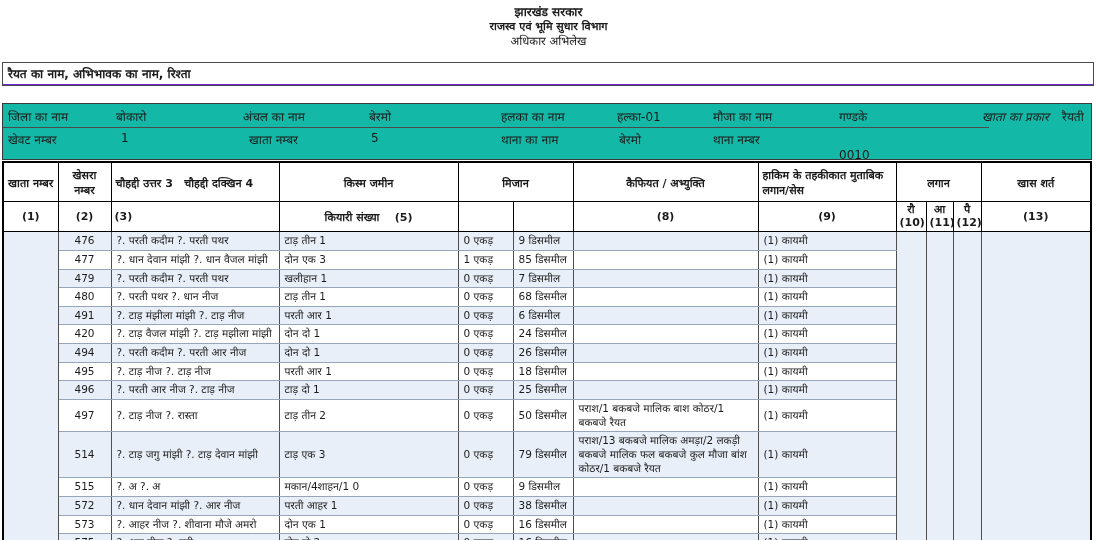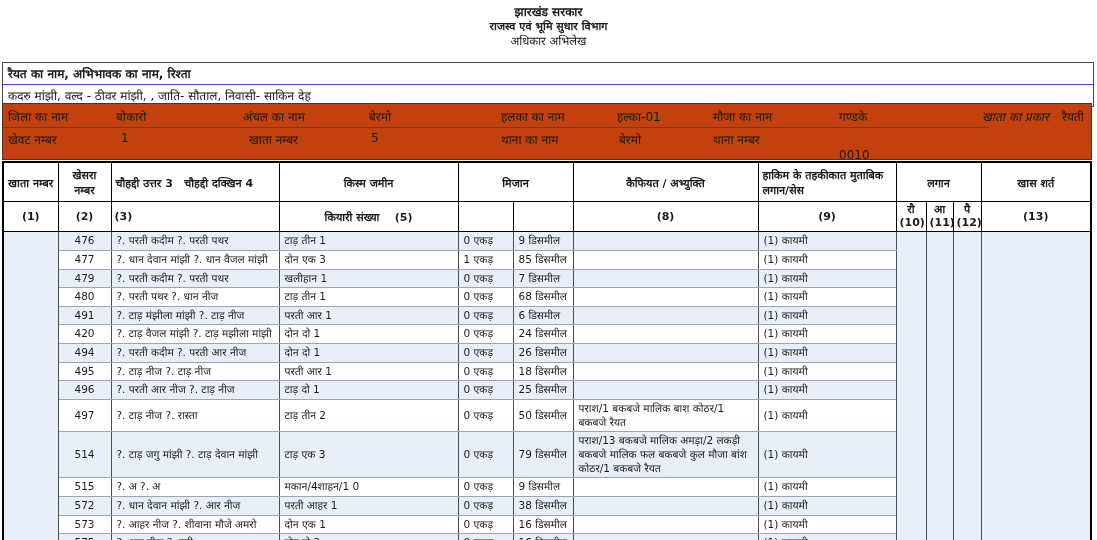--- a/index.html
+++ b/index.html
@@ -8,21 +8,21 @@
 
   .titles { position: absolute; top: 5px; left: 0; width: 100%; text-align: center; }
   .t1 { font-size: 12px; font-weight: bold; line-height: 1.25; }
   .t2 { font-size: 11px; font-weight: bold; line-height: 1.25; }
   .t3 { font-size: 11.5px; line-height: 1.3; }
 
   .owner-box { position: absolute; top: 62px; left: 2px; width: 1092px; border: 1px solid #4a4a4a; background: #fff; }
   .owner-label { font-weight: bold; font-size: 12px; padding: 2px 5px; border-bottom: 1px solid #6d28d9; }
   .owner-value { font-size: 12px; padding: 2px 5px; }
 
-  .info-box { position: absolute; top: 103px; left: 2px; width: 1090px; height: 57px; border: 1px solid #3a3a3a; background: #c2410c; font-size: 12px; }
+  .info-box { position: absolute; top: 103px; left: 2px; width: 1090px; height: 57px; border: 1px solid #3a3a3a; background: #14b8a6; font-size: 12px; }
   .info-box .cell { position: absolute; white-space: nowrap; }
   .info-divider { position: absolute; left: 0; top: 23px; width: 986px; height: 1px; background: #4a4a4a; }
 
   table.records { position: absolute; top: 161px; left: 2px; width: 1088px; border-collapse: collapse; border: 2px solid #000; table-layout: fixed; }
   table.records thead th { border: 1px solid #000; font-size: 11px; font-weight: bold; padding: 4px 4px; vertical-align: middle; background: #fff; }
   table.records thead tr.h1 th { height: 37px; }
   table.records thead tr.h2 th { height: 27px; padding: 2px 3px; }
   th.al { text-align: left; }
   th.ac { text-align: center; }
   th.pre { white-space: pre-line; line-height: 1.15; }
@@ -37,21 +37,20 @@
 <body>
 
 <div class="titles">
   <div class="t1">झारखंड सरकार</div>
   <div class="t2">राजस्व एवं भूमि सुधार विभाग</div>
   <div class="t3">अधिकार अभिलेख</div>
 </div>
 
 <div class="owner-box">
   <div class="owner-label">रैयत का नाम, अभिभावक का नाम, रिश्ता</div>
-  <div class="owner-value">कदरु मांझी, वल्द - ठीवर मांझी, , जाति- सौताल, निवासी- साकिन देह</div>
 </div>
 
 <div class="info-box">
   <div class="cell" style="left:5px; top:4px;">जिला का नाम</div>
   <div class="cell" style="left:113px; top:4px;">बोकारो</div>
   <div class="cell" style="left:240px; top:4px;">अंचल का नाम</div>
   <div class="cell" style="left:366px; top:4px;">बेरमो</div>
   <div class="cell" style="left:498px; top:4px;">हलका का नाम</div>
   <div class="cell" style="left:614px; top:4px;">हल्का-01</div>
   <div class="cell" style="left:710px; top:4px;text-align:right;">मौजा का नाम</div>

